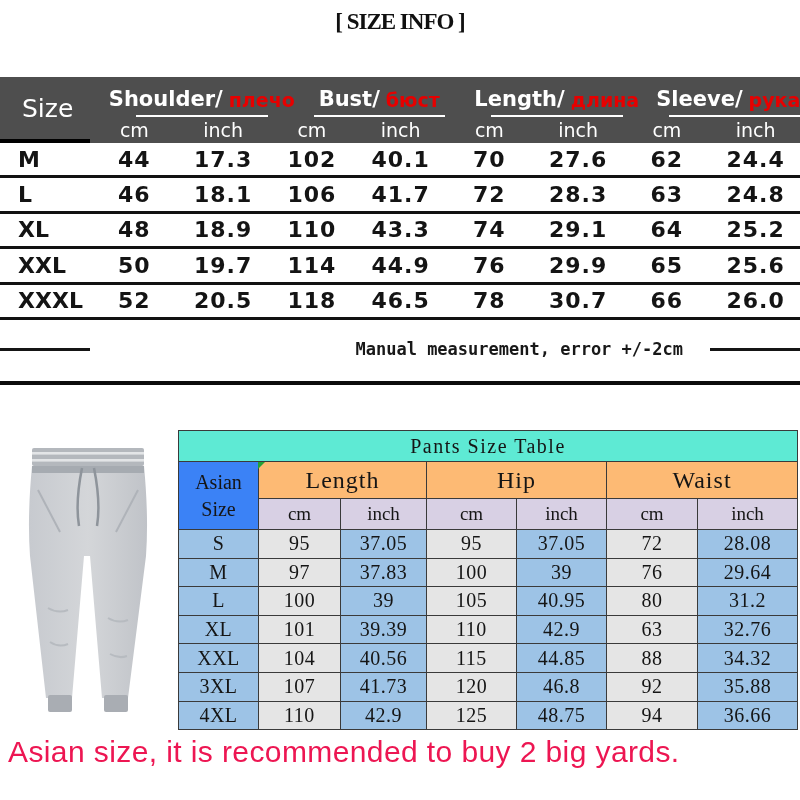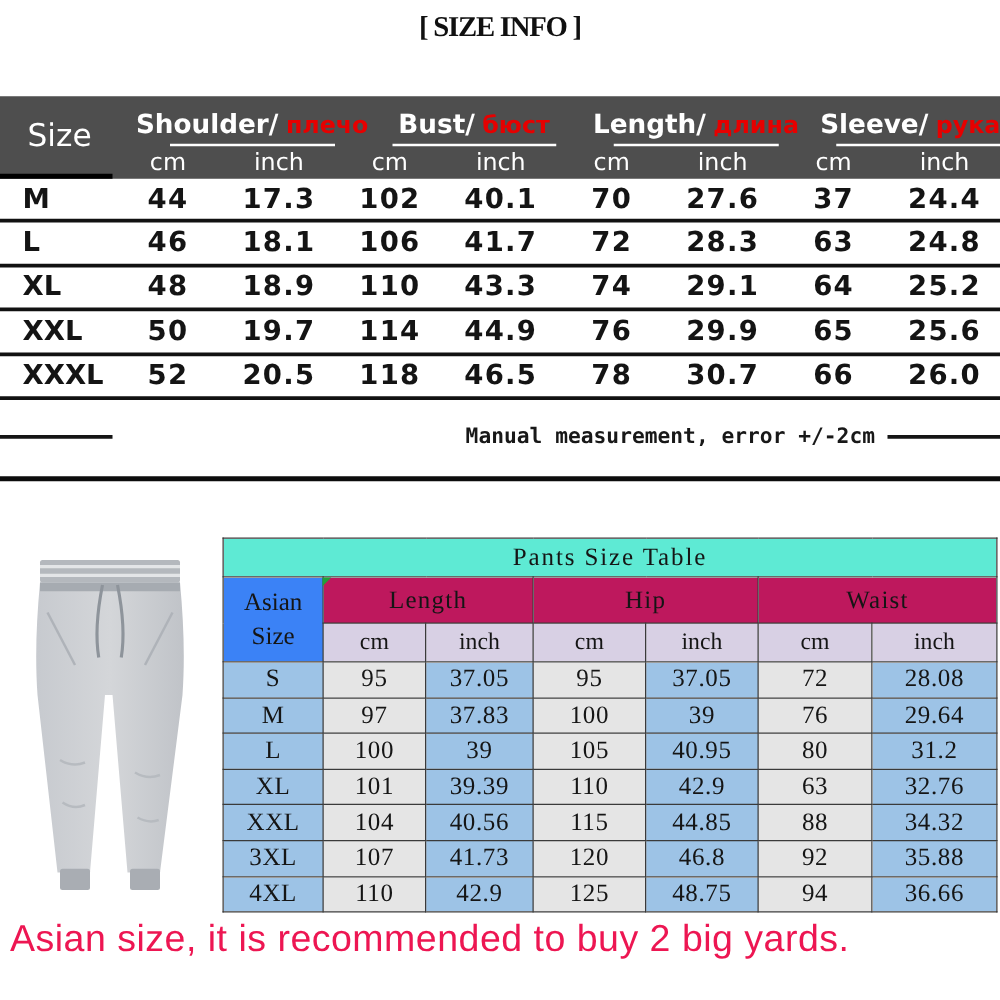--- a/index.html
+++ b/index.html
@@ -22,38 +22,38 @@
   .sh-unit{grid-row:2;display:flex;align-items:center;justify-content:center;font-size:19px;}
 
   
   .shirt-body{position:absolute;top:143px;left:0;width:800px;font-family:"DejaVu Sans",sans-serif;}
   .trow{display:grid;grid-template-columns:90px repeat(8,1fr);height:35.4px;align-items:center;
     border-bottom:3px solid #111;box-sizing:border-box;font-size:22px;font-weight:700;color:#141414;}
   .t-size{padding-left:18px;}
   .t-val{text-align:center;letter-spacing:1px;}
 
   
-  .note-row{position:absolute;top:337px;left:0;width:800px;height:24px;display:flex;align-items:center;}
+  .note-row{position:absolute;top:337px;left:0;width:800px;height:24px;display:flex;align-items:center;gap:17px;}
   .note-line-left{width:90px;height:3px;background:#151515;}
   .note-spacer{flex:1;}
   .note-text{font-family:"DejaVu Sans Mono",monospace;font-weight:bold;font-size:17px;color:#181818;}
   .note-line-right{width:90px;height:3px;background:#151515;margin-left:10px;}
 
   .bottom-divider{position:absolute;top:381px;left:0;width:800px;height:4px;background:#0c0c0c;}
 
   
   .pants-figure{position:absolute;left:2px;top:428px;width:172px;height:294px;}
 
   
   .pants-table-wrap{position:absolute;left:178px;top:430px;width:619px;}
   table.pants{border-collapse:collapse;table-layout:fixed;width:619px;
     font-family:"Liberation Serif","DejaVu Serif",serif;color:#151515;}
   table.pants td{border:1px solid #3a3a3a;text-align:center;padding:0;overflow:hidden;}
   .p-title{height:30px;background:#5eead4;font-size:20px;letter-spacing:1.5px;}
-  .p-group{height:36px;background:#be185d;font-size:20px;letter-spacing:1px;}
+  .p-group{height:36px;background:#fdba74;font-size:24px;letter-spacing:1px;}
   .p-sizehead{background:#3b82f6;font-size:20px;line-height:1.35;}
   .p-unit{height:30px;background:#d8d0e4;font-size:19px;}
   table.pants tbody td{height:27.6px;font-size:20px;letter-spacing:0.5px;}
   .c-size{background:#9dc3e6;}
   .c-cm{background:#e5e5e5;}
   .c-in{background:#9dc3e6;}
 
   .green-tri{position:absolute;left:258px;top:462px;width:0;height:0;
     border-top:7px solid #21a038;border-right:7px solid transparent;}
 
@@ -101,21 +101,21 @@
   <div class="shirt-body">
 
   <div class="trow">
       <div class="t-size">M</div>
       <div class="t-val">44</div>
       <div class="t-val">17.3</div>
       <div class="t-val">102</div>
       <div class="t-val">40.1</div>
       <div class="t-val">70</div>
       <div class="t-val">27.6</div>
-      <div class="t-val">37</div>
+      <div class="t-val">62</div>
       <div class="t-val">24.4</div>
     </div>
       <div class="trow">
       <div class="t-size">L</div>
       <div class="t-val">46</div>
       <div class="t-val">18.1</div>
       <div class="t-val">106</div>
       <div class="t-val">41.7</div>
       <div class="t-val">72</div>
       <div class="t-val">28.3</div>

